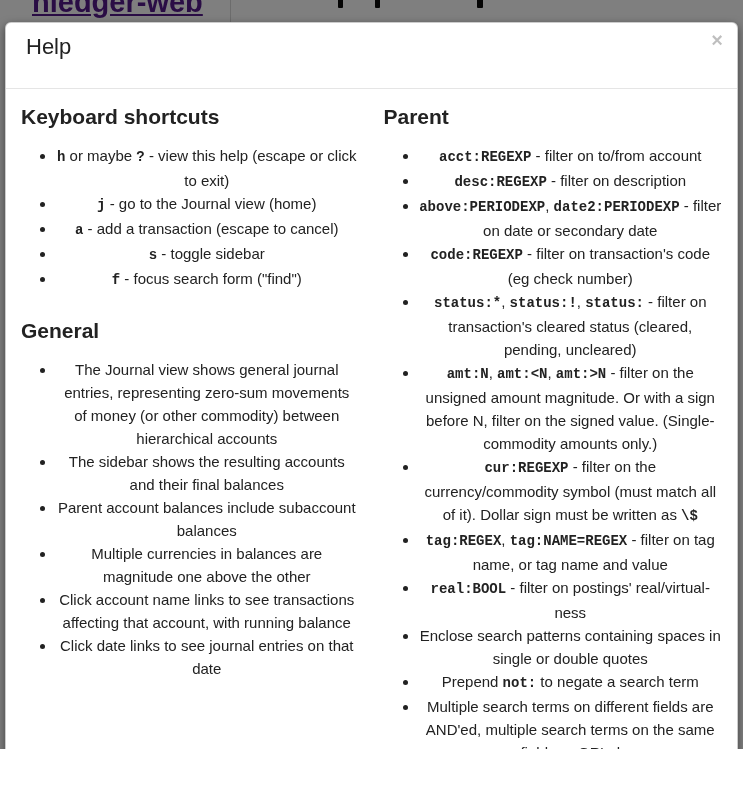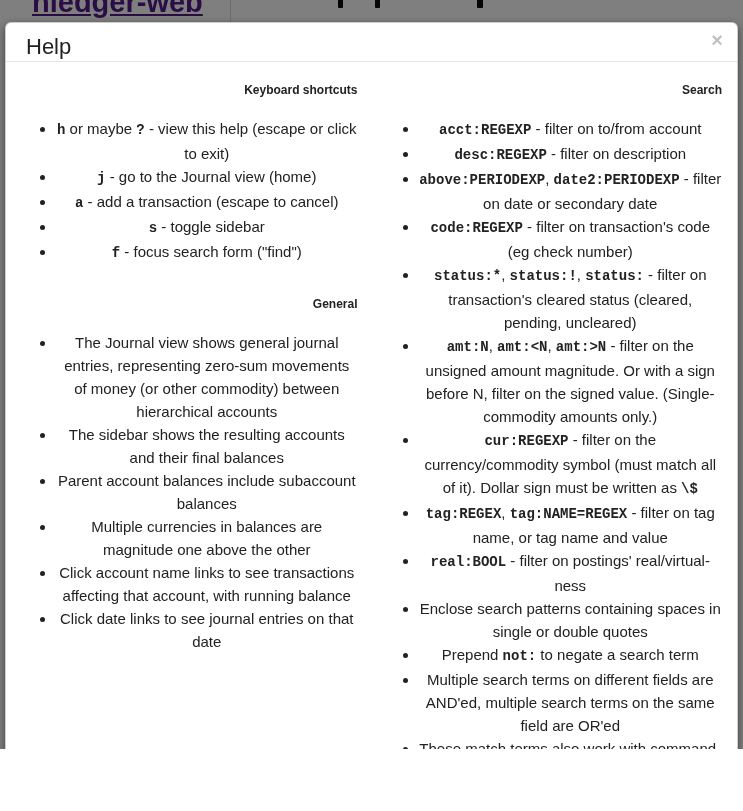--- a/index.html
+++ b/index.html
@@ -30,44 +30,43 @@
   .modal {
     position: absolute; left: 5px; top: 22px; width: 733px; height: 776px;
     background: #fff;
     border: 1px solid rgba(0,0,0,0.2);
     border-radius: 6px;
     box-shadow: 0 3px 9px rgba(0,0,0,0.5);
     overflow: hidden;
   }
   .modal-header {
     position: relative;
-    padding: 13px 15px 3px 20px;
+    padding: 13px 15px 30px 20px;
     border-bottom: 1px solid var(--header_border, #e5e5e5);
   }
   .modal-title {
     font-size: 22px; font-weight: 500; line-height: 22px;
     color: var(--text, #222);
   }
   .close-btn {
     position: absolute; top: 7px; right: 14px;
     background: none; border: none; cursor: pointer;
     font-family: "Liberation Sans", sans-serif;
     font-size: 20px; font-weight: bold; line-height: 20px;
     color: #000; opacity: 0.25;
   }
   .modal-body { display: flex; padding: 19px 15px 20px; }
   .col { width: 50%; }
   .col-left  { padding-right: 14px; }
   .col-right { padding-left: 12px; }
 
   .help-section + .help-section { margin-top: 30px; }
   .section-heading {
-    font-size: 12px; font-weight: bold; line-height: 18px;
+    font-size: 21px; font-weight: bold; line-height: 18px;
     color: var(--text, #222);
-    text-align: right;
   }
   .help-list {
     margin: 18px 0 10px;
     padding-left: 35px;
     list-style: disc outside;
     text-align: center;
   }
   .help-list li {
     font-size: 15px; line-height: 23px;
     color: var(--text, #222);
@@ -116,21 +115,21 @@
               <li>The sidebar shows the resulting accounts and their final balances</li>
               <li>Parent account balances include subaccount balances</li>
               <li>Multiple currencies in balances are magnitude one above the other</li>
               <li>Click account name links to see transactions affecting that account, with running balance</li>
               <li>Click date links to see journal entries on that date</li>
             </ul>
           </div>
         </div>
       <div class="col col-right">
           <div class="help-section">
-            <h4 class="section-heading">Search</h4>
+            <h4 class="section-heading">Parent</h4>
             <ul class="help-list">
               <li><code class="kbd">acct:REGEXP</code> - filter on to/from account</li>
               <li><code class="kbd">desc:REGEXP</code> - filter on description</li>
               <li><code class="kbd">above:PERIODEXP</code>, <code class="kbd">date2:PERIODEXP</code> - filter on date or secondary date</li>
               <li><code class="kbd">code:REGEXP</code> - filter on transaction's code (eg check number)</li>
               <li><code class="kbd">status:*</code>, <code class="kbd">status:!</code>, <code class="kbd">status:</code> - filter on transaction's cleared status (cleared, pending, uncleared)</li>
               <li><code class="kbd">amt:N</code>, <code class="kbd">amt:&lt;N</code>, <code class="kbd">amt:&gt;N</code> - filter on the unsigned amount magnitude. Or with a sign before N, filter on the signed value. (Single-commodity amounts only.)</li>
               <li><code class="kbd">cur:REGEXP</code> - filter on the currency/commodity symbol (must match all of it). Dollar sign must be written as <code class="kbd">\$</code></li>
               <li><code class="kbd">tag:REGEX</code>, <code class="kbd">tag:NAME=REGEX</code> - filter on tag name, or tag name and value</li>
               <li><code class="kbd">real:BOOL</code> - filter on postings' real/virtual-ness</li>

